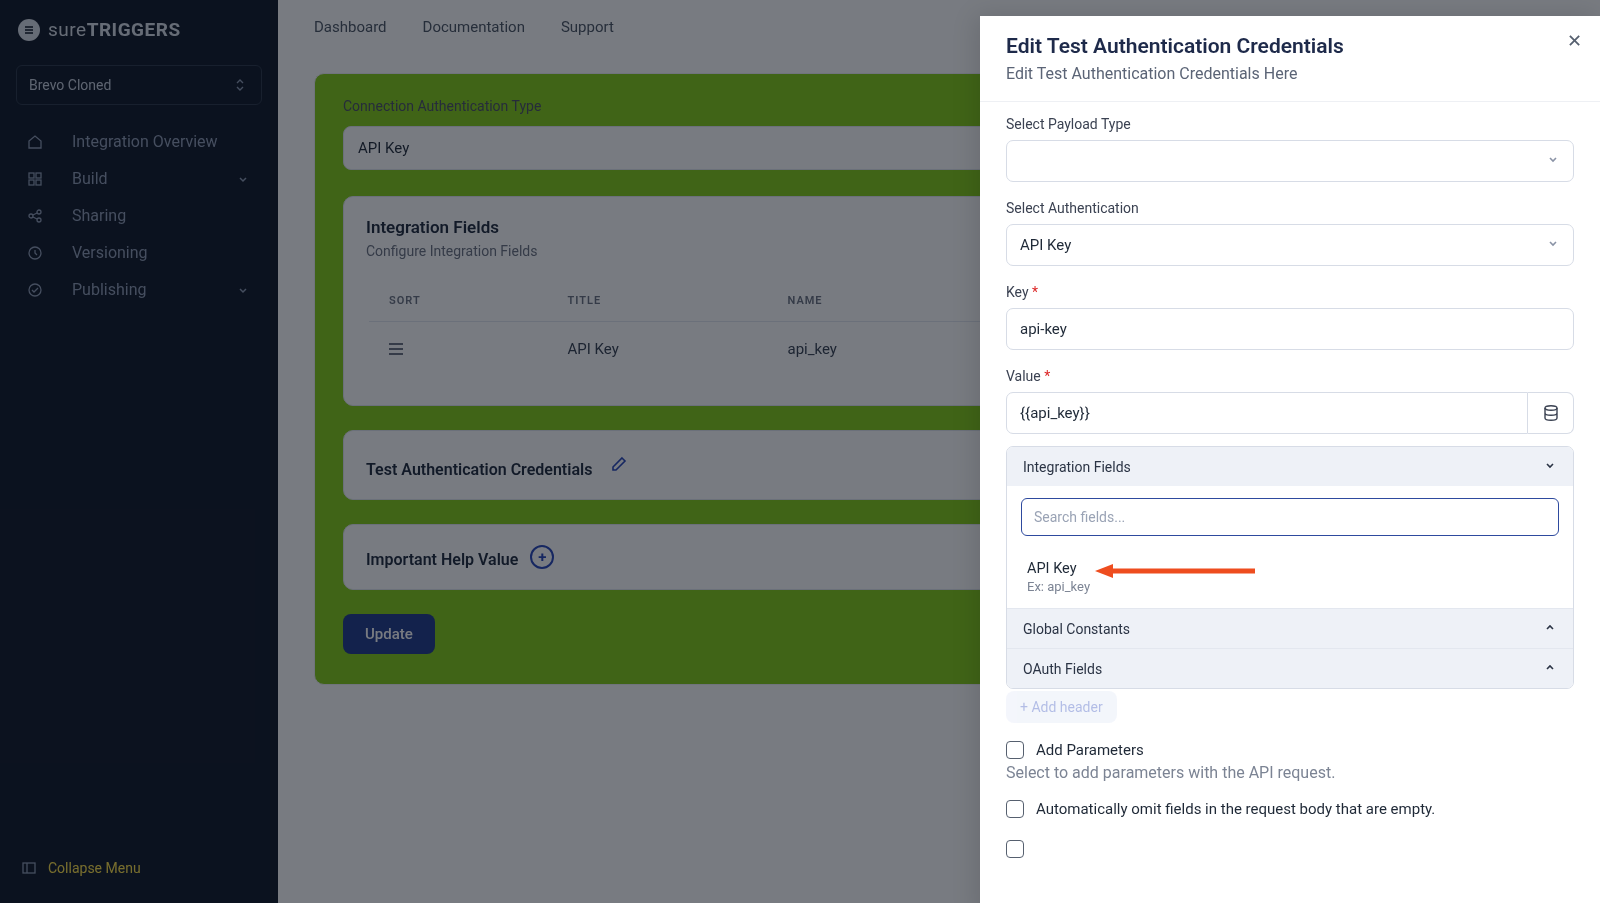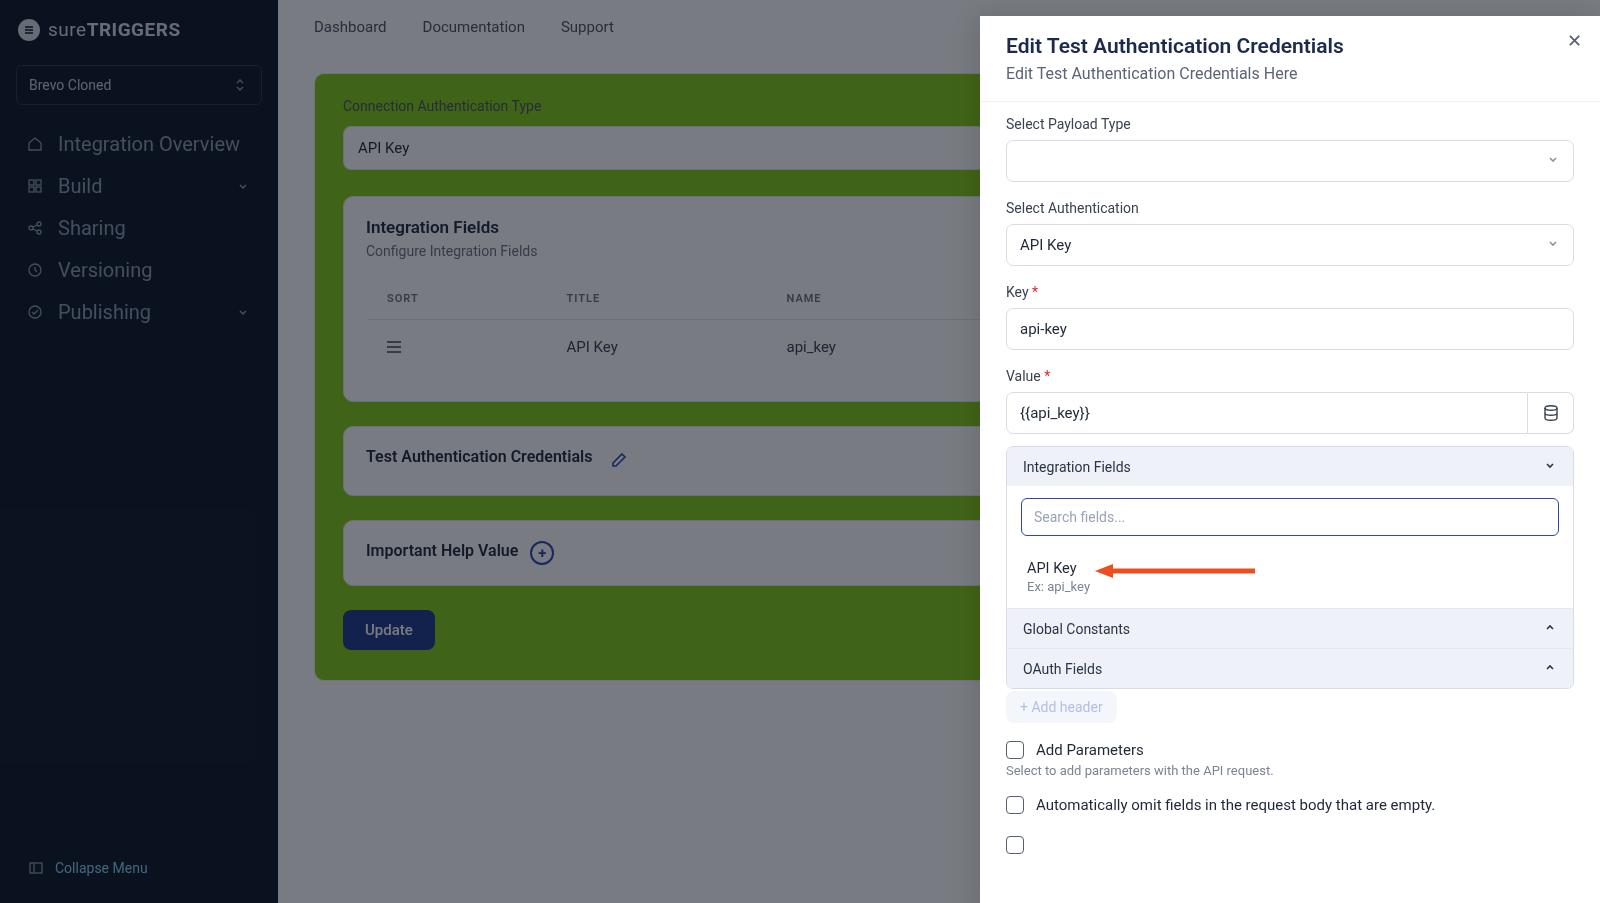--- a/index.html
+++ b/index.html
@@ -5,36 +5,36 @@
   * { box-sizing: border-box; margin: 0; padding: 0; font-family: -apple-system, BlinkMacSystemFont, "Segoe UI", Roboto, sans-serif; }
   body { width: 1600px; height: 903px; overflow: hidden; position: relative; background: #fff; }
   .app { display: flex; width: 100%; height: 100%; }
   .sidebar { width: 278px; background: #0e1726; color: #a5b0c2; height: 100%; display: flex; flex-direction: column; padding: 14px 0; }
   .logo { display: flex; align-items: center; gap: 8px; padding: 4px 18px 18px; color: #d7dde6; }
   .logo-badge { width: 22px; height: 22px; border-radius: 50%; background: #d7dde6; display:flex; align-items:center; justify-content:center; color:#0e1726; font-weight:700; font-size:13px;}
   .logo-text { font-size: 19px; letter-spacing: .5px; }
   .logo-text .b { font-weight: 700; }
   .project-select { margin: 6px 16px 18px; border: 1px solid #2a3547; border-radius: 6px; padding: 10px 12px; display:flex; justify-content:space-between; align-items:center; font-size:14px; color:#c6cedc; }
   .nav { list-style:none; padding: 0 6px; }
-  .nav li { display:flex; align-items:center; gap:14px; padding: 9px 20px; font-size:20px; color:#8f9bb3; border-radius:6px; position:relative; }
+  .nav li { display:flex; align-items:center; gap:28px; padding: 9px 20px; font-size:16px; color:#8f9bb3; border-radius:6px; position:relative; }
   .nav li .chev { margin-left:auto; }
   .icon { width:18px; height:18px; display:inline-flex; align-items:center; justify-content:center; flex-shrink:0; }
-  .sidebar-footer { margin-top:auto; padding: 12px 27px; display:flex; align-items:center; gap:10px; font-size:14px; color:#7dd3fc; }
+  .sidebar-footer { margin-top:auto; padding: 12px 20px; display:flex; align-items:center; gap:10px; font-size:14px; color:#fde047; }
   .main { flex:1; background:#fff; height:100%; overflow:hidden; position:relative; }
   .topnav { display:flex; gap:36px; padding: 18px 36px; font-size:15px; color:#4b5563; border-bottom:1px solid transparent;}
   .content-card { margin: 18px 36px; background:#84cc16; border:1px solid #eef0f4; border-radius:10px; padding: 24px 28px 30px; }
   .section-label { font-size:14px; color:#4a5062; margin-bottom:12px; }
   .pill-input { background:#fff; border:1px solid #e3e7ef; border-radius:8px; padding:12px 14px; font-size:15px; color:#1f2937; }
   .sub-card { margin-top:26px; background:#fff; border:1px solid #e3e7ef; border-radius:10px; padding:20px 22px 26px; }
   .sub-title { font-size:17px; font-weight:600; color:#1e293b; }
   .sub-desc { font-size:14px; color:#6b7280; margin-top:6px; }
-  table.fields { width:100%; border-collapse:collapse; margin-top:18px; border:1px solid #22c55e; border-radius:8px; overflow:hidden; }
+  table.fields { width:100%; border-collapse:collapse; margin-top:18px; border:3px solid #22c55e; border-radius:8px; overflow:hidden; }
   table.fields th { text-align:left; font-size:11px; letter-spacing:1px; color:#6b7280; font-weight:600; padding:14px 20px; border-bottom:1px solid #e3e7ef; }
   table.fields td { padding:18px 20px; font-size:15px; color:#374151; }
-  .row-card { margin-top:24px; background:#fff; border:1px solid #e3e7ef; border-radius:10px; padding:20px 22px; display:flex; align-items:flex-start; gap:12px; }
+  .row-card { margin-top:24px; background:#fff; border:1px solid #e3e7ef; border-radius:10px; padding:20px 22px; display:flex; align-items:flex-end; gap:12px; }
   .row-card .title { font-size:16px; font-weight:600; color:#1e293b; }
   .edit-btn { width:28px; height:28px; border-radius:6px; display:flex; align-items:center; justify-content:center; color:#2746b9; }
   .circle-btn { width:24px; height:24px; border:2px solid #2746b9; border-radius:50%; display:flex; align-items:center; justify-content:center; color:#2746b9; font-weight:700; font-size:15px; }
   .update-btn { margin-top:24px; background:#1f3a8a; color:#fff; border:none; padding:11px 22px; border-radius:8px; font-size:15px; font-weight:500; }
   .overlay { position:absolute; inset:0; background:rgba(10,14,25,.55); }
   .drawer { position:absolute; right:0; top:16px; width:620px; height:100%; background:#fff; box-shadow:-4px 0 24px rgba(0,0,0,.12); display:flex; flex-direction:column; }
   .drawer-head { padding: 18px 26px 18px; border-bottom:1px solid #eef0f4; position:relative; }
   .drawer-title { font-size:21px; font-weight:600; color:#1e2a4a; }
   .drawer-sub { font-size:16px; color:#5b6476; margin-top:6px; }
   .drawer-close { position:absolute; top:14px; right:18px; font-size:18px; color:#56606f; cursor:pointer; }
@@ -52,21 +52,21 @@
   .dd-section:first-child { border-top:none; }
   .dd-search { padding:12px 14px; background:#fff; }
   .dd-search input { width:100%; border:1.5px solid #2e4a9e; border-radius:6px; padding:10px 12px; font-size:14px; color:#374151; outline:none; }
   .dd-search input::placeholder { color:#9aa3b5; }
   .dd-item { padding:12px 20px 14px; background:#fff; }
   .dd-item .t { font-size:14.5px; color:#1f2937; }
   .dd-item .s { font-size:13px; color:#7c8494; margin-top:2px; }
   .add-header { display:inline-block; margin-top:0px; padding: 8px 14px; background:#dfe6f6; color:#2746b9; font-size:14px; border-radius:8px; }
   .check-row { display:flex; align-items:center; gap:12px; margin-top:18px; }
   .chk { width:18px; height:18px; border:1.5px solid #56606f; border-radius:4px; flex-shrink:0; }
-  .hint { font-size:13px; color:#7c8494; margin-top:4px; }
+  .hint { font-size:16px; color:#7c8494; margin-top:4px; }
   .arrow { position:absolute; pointer-events:none; }
   .drag-icon { display:flex; flex-direction:column; gap:3px; }
   .drag-icon span { width:14px; height:2px; background:#6b7280; display:block; }
 </style>
 </head>
 <body>
 
 <div class="app">
   <aside class="sidebar">
     <div class="logo">

